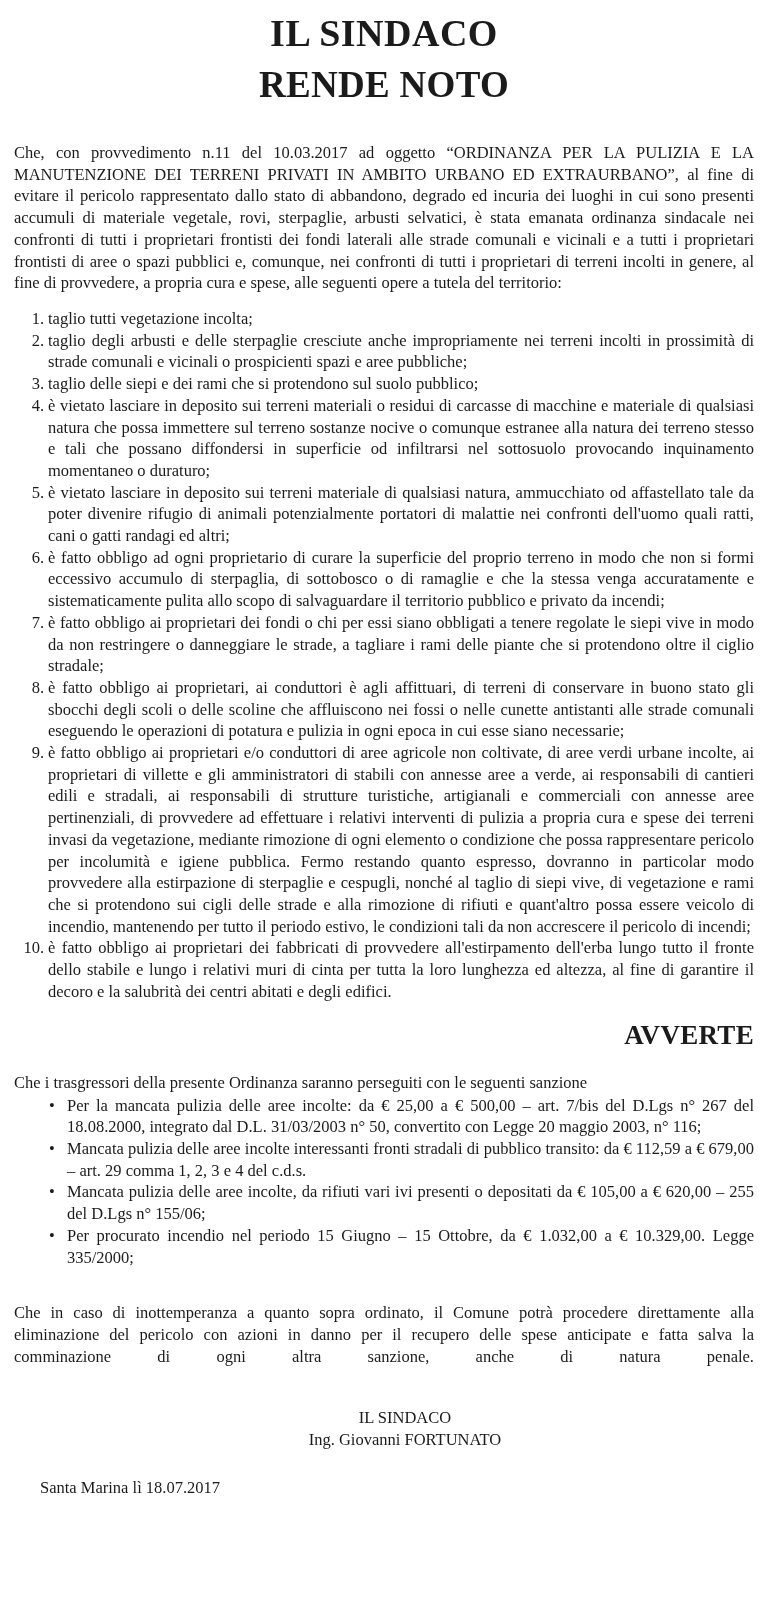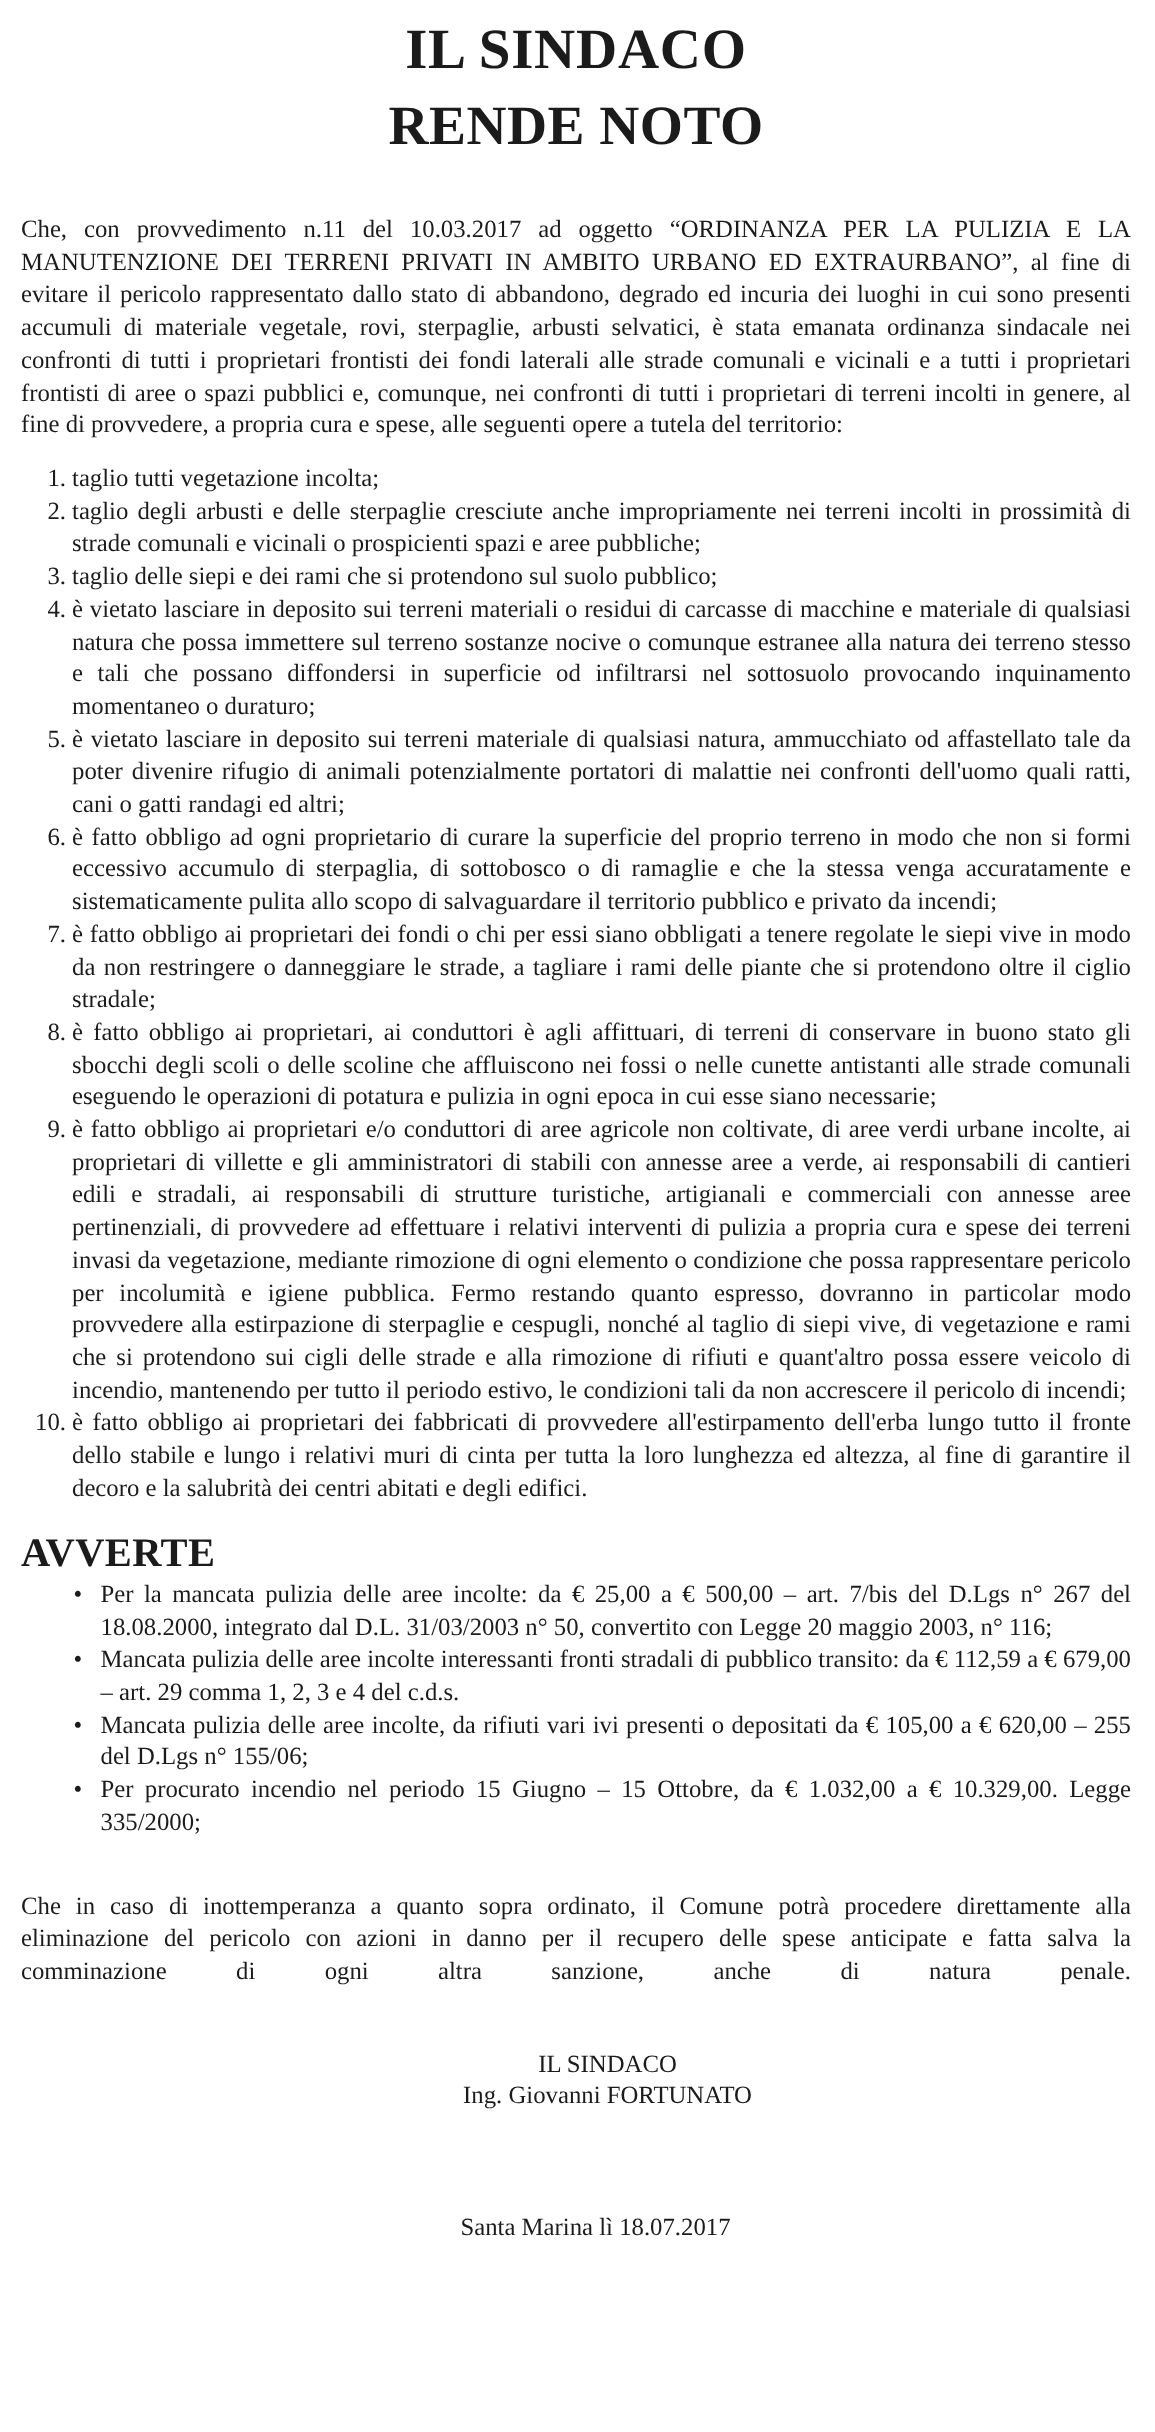--- a/index.html
+++ b/index.html
@@ -42,21 +42,21 @@
     position: relative;
     text-align: justify;
   }
   ol.rules .num {
     position: absolute;
     right: 100%;
     margin-right: 4px;
     white-space: nowrap;
   }
   .avverte {
-    text-align: left;
+    text-align: right;
     font-weight: bold;
     font-size: 27px;
     line-height: 1.2;
     margin-top: 16px;
     letter-spacing: 0.3px;
   }
   .sanctions-intro {
     margin-top: 21px;
     text-align: left;
   }
@@ -77,23 +77,23 @@
     margin-top: 34px;
     text-align: justify;
     text-align-last: justify;
   }
   .signature {
     margin-top: 40px;
     margin-left: 42px;
     text-align: center;
   }
   .footer-date {
-    margin-top: 66px;
+    margin-top: 26px;
     padding-left: 26px;
-    text-align: center;
+    text-align: left;
   }
 </style>
 </head>
 <body>
 
 <div class="page">
 
   <h1 class="doc-title">IL SINDACO</h1>
 
   <h2 class="doc-subtitle">RENDE NOTO</h2>
@@ -138,20 +138,21 @@
       <span>è fatto obbligo ai proprietari e/o conduttori di aree agricole non coltivate, di aree verdi urbane incolte, ai proprietari di villette e gli amministratori di stabili con annesse aree a verde, ai responsabili di cantieri edili e stradali, ai responsabili di strutture turistiche, artigianali e commerciali con annesse aree pertinenziali, di provvedere ad effettuare i relativi interventi di pulizia a propria cura e spese dei terreni invasi da vegetazione, mediante rimozione di ogni elemento o condizione che possa rappresentare pericolo per incolumità e igiene pubblica. Fermo restando quanto espresso, dovranno in particolar modo provvedere alla estirpazione di sterpaglie e cespugli, nonché al taglio di siepi vive, di vegetazione e rami che si protendono sui cigli delle strade e alla rimozione di rifiuti e quant'altro possa essere veicolo di incendio, mantenendo per tutto il periodo estivo, le condizioni tali da non accrescere il pericolo di incendi;</span>
     </li>
     <li>
       <span class="num">10.</span>
       <span>è fatto obbligo ai proprietari dei fabbricati di provvedere all'estirpamento dell'erba lungo tutto il fronte dello stabile e lungo i relativi muri di cinta per tutta la loro lunghezza ed altezza, al fine di garantire il decoro e la salubrità dei centri abitati e degli edifici.</span>
     </li>
   </ol>
 
   <h2 class="avverte">AVVERTE</h2>
 
+  <p class="sanctions-intro">Che i trasgressori della presente Ordinanza saranno perseguiti con le seguenti  sanzione</p>
 
   <ul class="sanctions">
     <li>
       <span class="bullet">•</span>
       <span>Per la mancata pulizia delle aree incolte: da € 25,00 a € 500,00 – art. 7/bis del D.Lgs n° 267 del 18.08.2000, integrato dal D.L. 31/03/2003 n° 50, convertito con Legge 20 maggio 2003, n° 116;</span>
     </li>
     <li>
       <span class="bullet">•</span>
       <span>Mancata pulizia delle aree incolte interessanti fronti stradali di pubblico transito: da € 112,59 a € 679,00 – art. 29 comma 1, 2, 3 e 4 del c.d.s.</span>
     </li>

